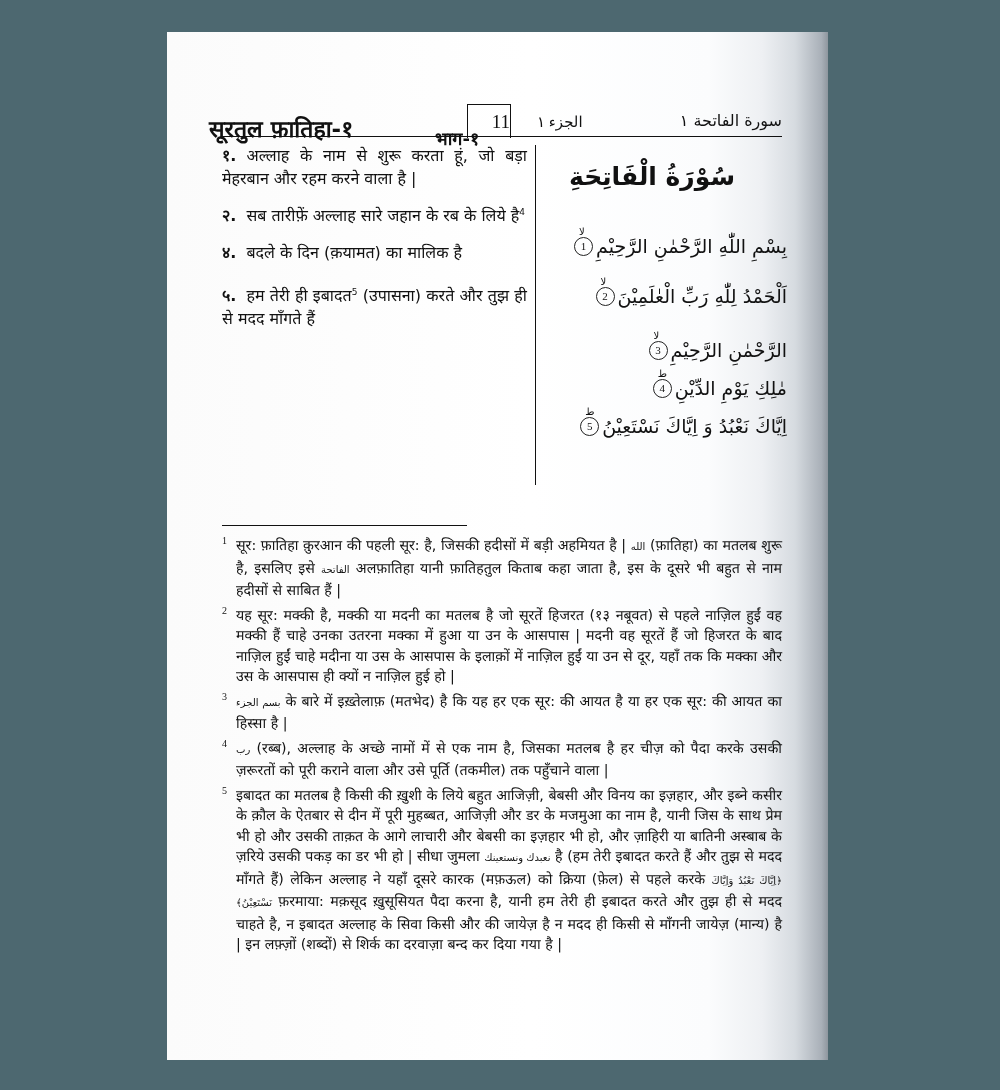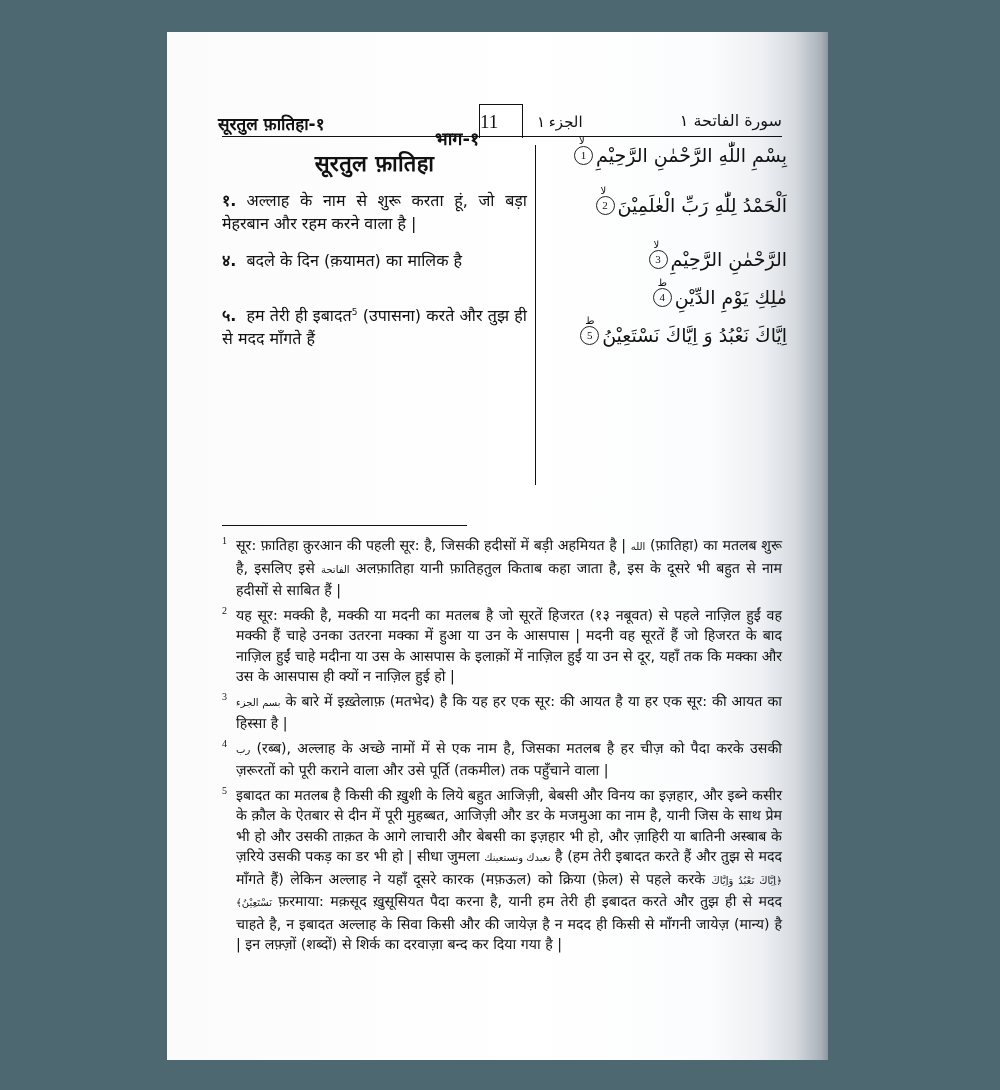--- a/index.html
+++ b/index.html
@@ -11,33 +11,33 @@
     .page {
       position: absolute;
       left: 167px; top: 32px;
       width: 661px; height: 1028px;
       background: linear-gradient(to right, #fbfbfb 0%, #ffffff 55%, #fbfcfd 82%, #eef0f3 90%, #d6dbe0 95%, #a9b0b8 99%, #8e969e 100%);
       color: #111;
       font-family: "DejaVu Sans", sans-serif;
     }
     .hdr { position: absolute; top: 0; left: 0; width: 100%; height: 0; }
     .hdr-left {
-      position: absolute; left: 51px; top: 80px;
-      font-size: 17px; font-weight: bold; white-space: nowrap;
+      position: absolute; left: 42px; top: 80px;
+      font-size: 23px; font-weight: bold; white-space: nowrap;
     }
     .hdr-bhag {
       position: absolute; left: 268px; top: 94px;
       font-size: 18px; font-weight: bold; white-space: nowrap;
     }
     .hdr-box {
-      position: absolute; left: 312px; top: 72px;
+      position: absolute; left: 300px; top: 72px;
       width: 42px; height: 33px;
       border: 1.5px solid #111; border-bottom: none;
       font-family: "Liberation Serif", serif;
-      font-size: 19px; text-align: left; line-height: 33px;
+      font-size: 19px; text-align: right; line-height: 33px;
     }
     .hdr-juz {
       position: absolute; left: 370px; top: 81px;
       font-family: Liberation Serif, serif;
       font-size: 15px; direction: rtl; white-space: nowrap;
     }
     .hdr-right {
       position: absolute; left: 520px; top: 79px; width: 95px;
       font-size: 16px; direction: rtl; text-align: right; white-space: nowrap;
     }
@@ -108,37 +108,40 @@
   <div class="hdr">
     <span class="hdr-left">सूरतुल फ़ातिहा-१</span>
     <span class="hdr-bhag">भाग-१</span>
     <span class="hdr-box">11</span>
     <span class="hdr-juz">الجزء ١</span>
     <span class="hdr-right">سورة الفاتحة ١</span>
     <div class="hdr-rule"></div>
   </div>
 
   <div class="hindi-col">
-    <div class="col-title">सूरतुल फ़ातिहा</div>
 
 
     <p class="para">
       <span class="num">१.</span><span>अल्लाह  के नाम से शुरू करता हूं, जो बड़ा मेहरबान और रहम करने वाला है |</span>
     </p>
-    <p class="para" style="margin-bottom:32px;">
+    <p class="para">
+      <span class="num">२.</span><span>सब  तारीफ़ें अल्लाह सारे जहान के रब के लिये है</span><sup>4</sup>
+    </p>
+    <p class="para" style="margin-bottom:20px;">
       <span class="num">४.</span><span>बदले के दिन (क़यामत) का मालिक है</span>
     </p>
     <p class="para">
       <span class="num">५.</span><span>हम तेरी ही इबादत</span><sup>5</sup><span> (उपासना) करते और तुझ ही से मदद माँगते हैं</span>
     </p>
   </div>
 
   <div class="col-divider"></div>
 
   <div class="arabic-col">
+    <div class="ar-title">سُوْرَةُ الْفَاتِحَةِ</div>
 
     <div class="ayah" style="margin-bottom:28px;">
       <span>بِسْمِ اللّٰهِ الرَّحْمٰنِ الرَّحِيْمِ</span>
       <span class="ayah-marker">
           <span class="waqf">لا</span>
           <span>1</span>
         </span>
     </div>
     <div class="ayah" style="margin-bottom:32px;">
       <span>اَلْحَمْدُ لِلّٰهِ رَبِّ الْعٰلَمِيْنَ</span>

